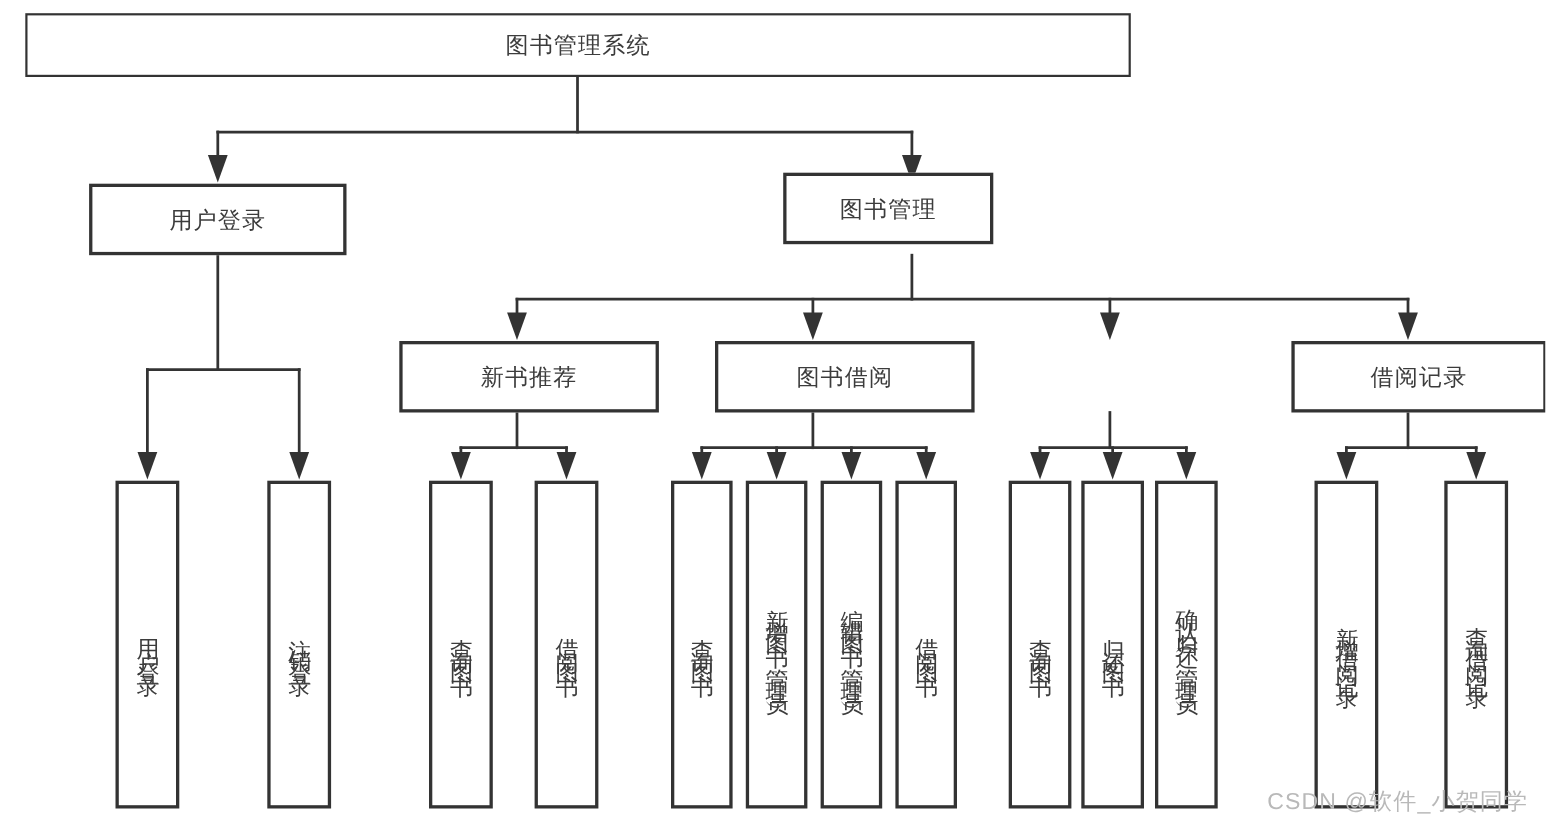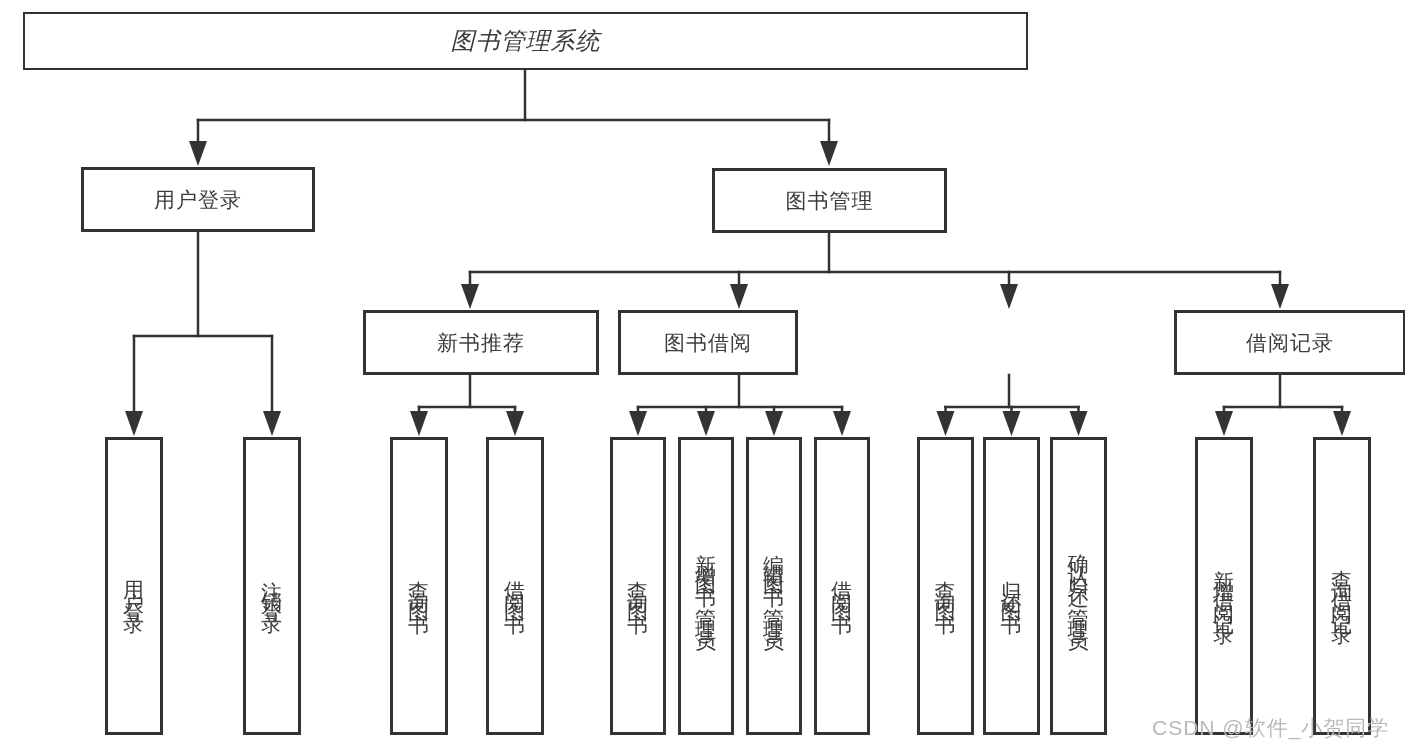--- a/index.html
+++ b/index.html
@@ -11,21 +11,21 @@
     position:relative; width:1405px; height:747px; background:var(--bg);
     font-family:"Liberation Sans","DejaVu Sans",sans-serif; overflow:hidden;
   }
   .connectors{position:absolute; left:0; top:0; z-index:1;}
   .box{
     position:absolute; box-sizing:border-box; z-index:2;
     background:var(--fill); border:3px solid var(--border);
     display:flex; align-items:center; justify-content:center;
     color:var(--text); font-size:21px; letter-spacing:1px;
   }
-  .box.root{border-width:2px; font-size:24px;font-style:italic;}
+  .box.root{border-width:2px; font-size:21px;}
   .leaf > span{
     writing-mode:vertical-rl; text-orientation:mixed;
     letter-spacing:11px; font-size:21px; line-height:1;
   }
   .watermark{
     position:absolute; z-index:3; color:var(--wm);
     font-size:21px; letter-spacing:1px; white-space:nowrap;
   }
 </style>
 </head>
@@ -88,28 +88,28 @@
       <polygon points="1333,411 1351,411 1342,436" fill="#333333"></polygon>
     </svg>
 
   <div class="box root" style="left:23px;top:12px;width:1005px;height:58px">
     <span>图书管理系统</span>
   </div>
 
   <div class="box" style="left:81px;top:167px;width:234px;height:65px">
     <span>用户登录</span>
   </div>
-  <div class="box" style="left:712px;top:168px;width:235px;height:65px">
+  <div class="box" style="left:712px;top:157px;width:191px;height:65px">
     <span>图书管理</span>
   </div>
 
   <div class="box" style="left:363px;top:310px;width:236px;height:65px">
     <span>新书推荐</span>
   </div>
-  <div class="box" style="left:618px;top:310px;width:180px;height:65px">
+  <div class="box" style="left:650px;top:310px;width:236px;height:65px">
     <span>图书借阅</span>
   </div>
   <div class="box" style="left:1174px;top:310px;width:232px;height:65px">
     <span>借阅记录</span>
   </div>
 
   <div class="box leaf" style="left:105px;top:437px;width:58px;height:298px">
     <span>用户登录</span>
   </div>
   <div class="box leaf" style="left:243px;top:437px;width:58px;height:298px">

